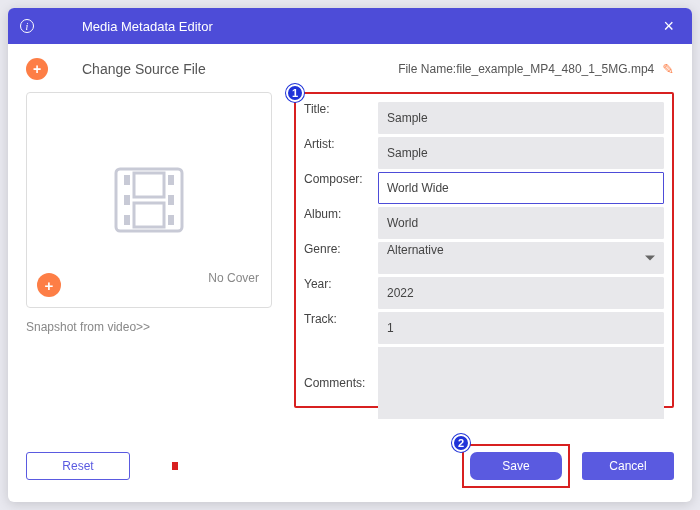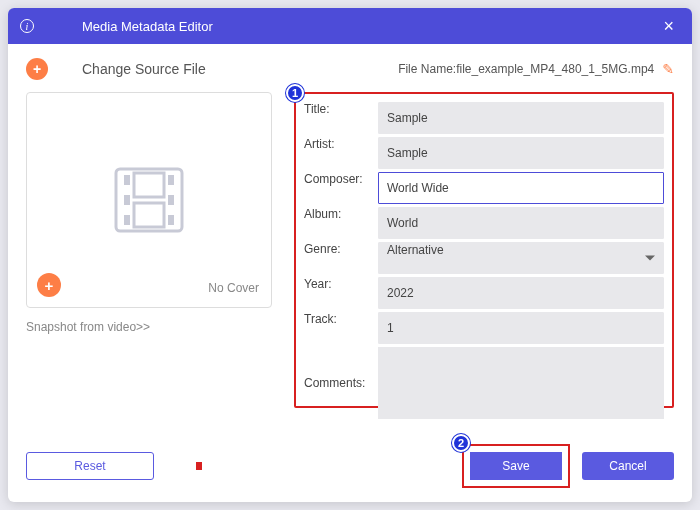--- a/index.html
+++ b/index.html
@@ -39,21 +39,21 @@
       display: flex; align-items: center; justify-content: center; position: relative;
     }
     .film-icon { width: 90px; height: 70px; position: relative; }
     .film-icon svg { width: 100%; height: 100%; }
     .cover-add {
       position: absolute; bottom: 10px; left: 10px;
       width: 24px; height: 24px; background: #fd7e46; border-radius: 50%;
       display: flex; align-items: center; justify-content: center; color: #fff;
       font-size: 15px; font-weight: bold; cursor: pointer;
     }
-    .no-cover { position: absolute; bottom: 12px; right: 12px; font-size: 12px; color: #888; }
+    .no-cover { position: absolute; bottom: 22px; right: 12px; font-size: 12px; color: #888; }
     .snapshot-link { font-size: 12px; color: #888; margin-top: 12px; cursor: pointer; }
     .right-col { flex: 1; padding-left: 12px; }
     .fields-box {
       border: 2px solid #d82020; border-radius: 2px;
       padding: 8px 8px 8px 8px; position: relative;
       height: 316px;
     }
     .badge {
       position: absolute; width: 18px; height: 18px; background: #2033d8; border: 2px solid #fff;
       border-radius: 50%; color: #fff; font-size: 11px; font-weight: bold;
@@ -76,32 +76,32 @@
     }
     .comments-box {
       flex: 1; height: 72px; background: #e8e8eb; border: 1px solid #e8e8eb;
       padding: 6px 8px; font-size: 12px; color: #444; resize: none;
     }
     .bottom-bar {
       position: absolute; bottom: 14px; left: 18px; right: 18px;
       display: flex; align-items: center;
     }
     .reset-btn {
-      width: 128px; height: 28px; border: 1px solid #5a5ae0; background: #fff;
+      width: 104px; height: 28px; border: 1px solid #5a5ae0; background: #fff;
       color: #5a5ae0; font-size: 12px; border-radius: 3px; cursor: pointer;
     }
     .red-dot { width: 6px; height: 8px; background: #d82020; margin-left: 42px; }
     .right-btns { margin-left: auto; display: flex; align-items: center; position: relative; }
     .save-wrap {
       border: 2px solid #d82020; padding: 6px; position: relative; margin-right: 12px;
     }
     .badge-2 { top: -12px; left: -12px; }
     .save-btn {
       width: 92px; height: 28px; background: #5a5ae0; color: #fff;
-      font-size: 12px; border: none; border-radius: 0; cursor: pointer;
+      font-size: 12px; border: none; border-radius: 7px; cursor: pointer;
     }
     .cancel-btn {
       width: 92px; height: 28px; background: #5a5ae0; color: #fff;
       font-size: 12px; border: none; border-radius: 3px; cursor: pointer;
     }
   </style>
 </head>
 <body>
 
 <div class="window">

